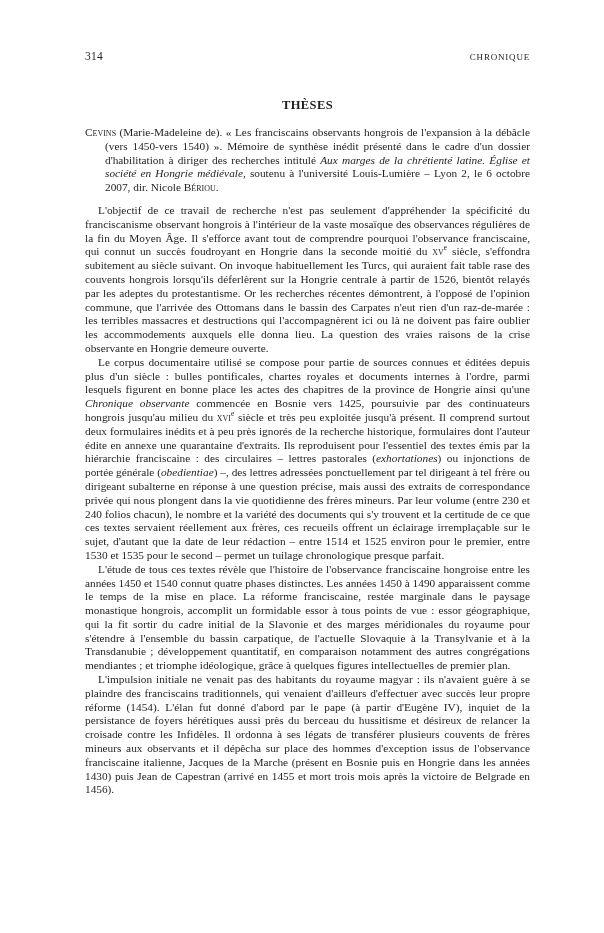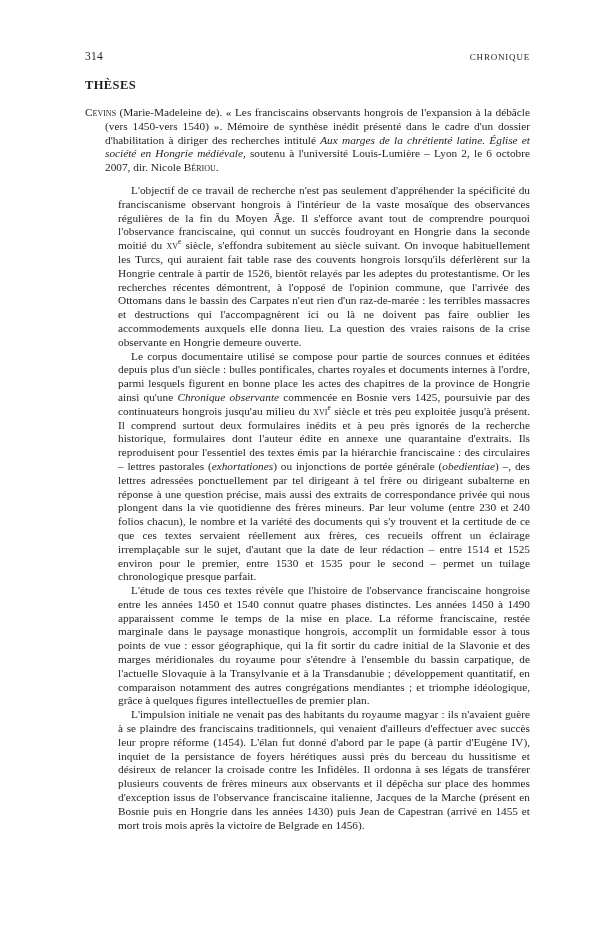--- a/index.html
+++ b/index.html
@@ -26,40 +26,40 @@
   }
   .page-number {
     font-size: 11.5px;
     letter-spacing: 0.3px;
   }
   .running-title {
     font-size: 9px;
     letter-spacing: 0.8px;
   }
   .section-title {
-    margin: 16px 0 13px 0;
+    margin: 36px 0 13px 0;
+    text-align: center;
     font-size: 12.5px;
     font-weight: bold;
     letter-spacing: 0.4px;
   }
   .entry, .body-para {
     margin: 0;
     font-size: 11.3px;
     line-height: 13.8px;
     text-align: justify;
   }
   .entry {
     padding-left: 20px;
     text-indent: -20px;
     margin-bottom: 9px;
     font-family: Liberation Serif, serif;
   }
   .body-para {
     text-indent: 13px;
-    margin-left: 33px;
   }
   .seg-italic { font-style: italic; }
   .seg-smallcaps { font-variant: small-caps; }
   .seg-sup {
     font-size: 7.5px;
     vertical-align: super;
     line-height: 0;
   }
 </style>
 </head>

